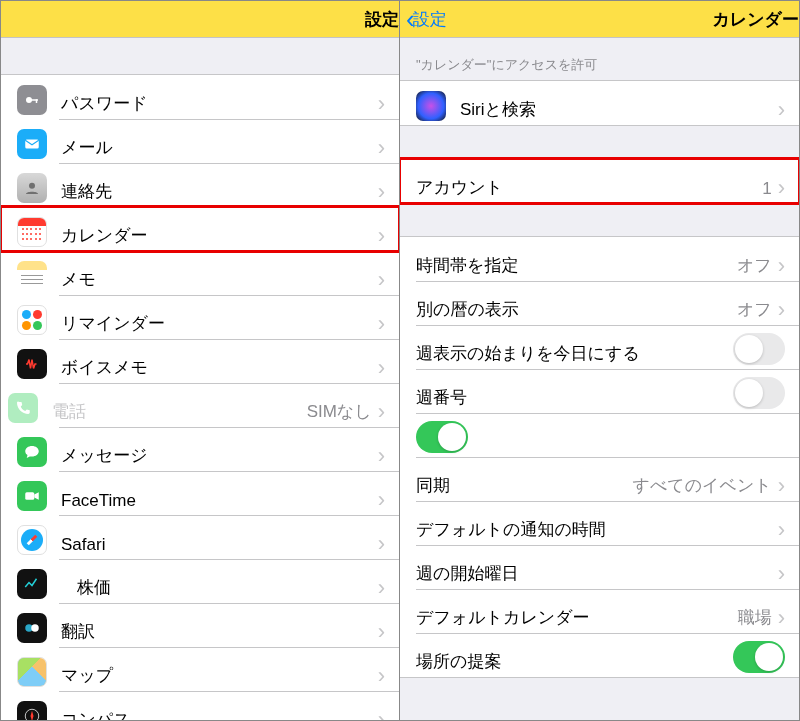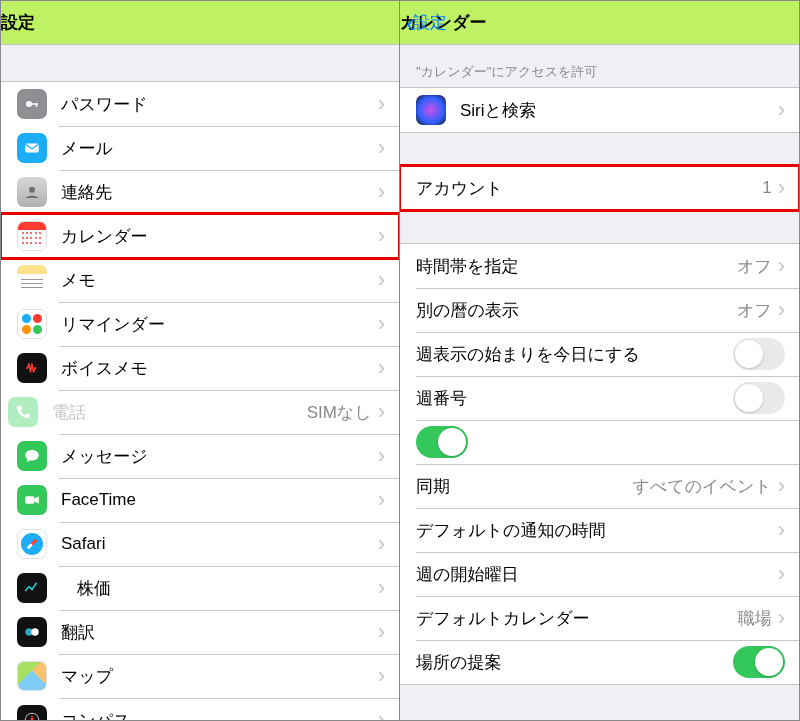--- a/index.html
+++ b/index.html
@@ -21,26 +21,26 @@
     height: 100%;
     background: #efeff4;
     display: flex;
     flex-direction: column;
     border-right: 1px solid #888;
     overflow: hidden;
   }
   .pane:last-child { border-right: none; }
 
   .navbar {
-    height: 44px;
-    background: #bef264;
+    height: 37px;
+    background: #fde047;
     border-bottom: 1px solid #c3c3c6;
     display: flex;
     align-items: center;
-    justify-content: flex-start;
+    justify-content: flex-end;
     position: relative;
     flex-shrink: 0;
   }
   .nav-title {
     font-size: 17px;
     font-weight: 600;
     color: #000;
   }
   .nav-back {
     position: absolute;
@@ -71,21 +71,21 @@
 
   .group {
     background: #fff;
     border-top: 0.5px solid #c6c6c8;
     border-bottom: 0.5px solid #c6c6c8;
   }
   .group.first { margin-top: 36px; }
 
   .row {
     display: flex;
-    align-items: center;
+    align-items: flex-end;
     min-height: 44px;
     padding: 4px 14px 4px 16px;
     position: relative;
     background: #fff;
   }
   .row + .row::before {
     content: "";
     position: absolute;
     top: 0;
     left: 58px;

